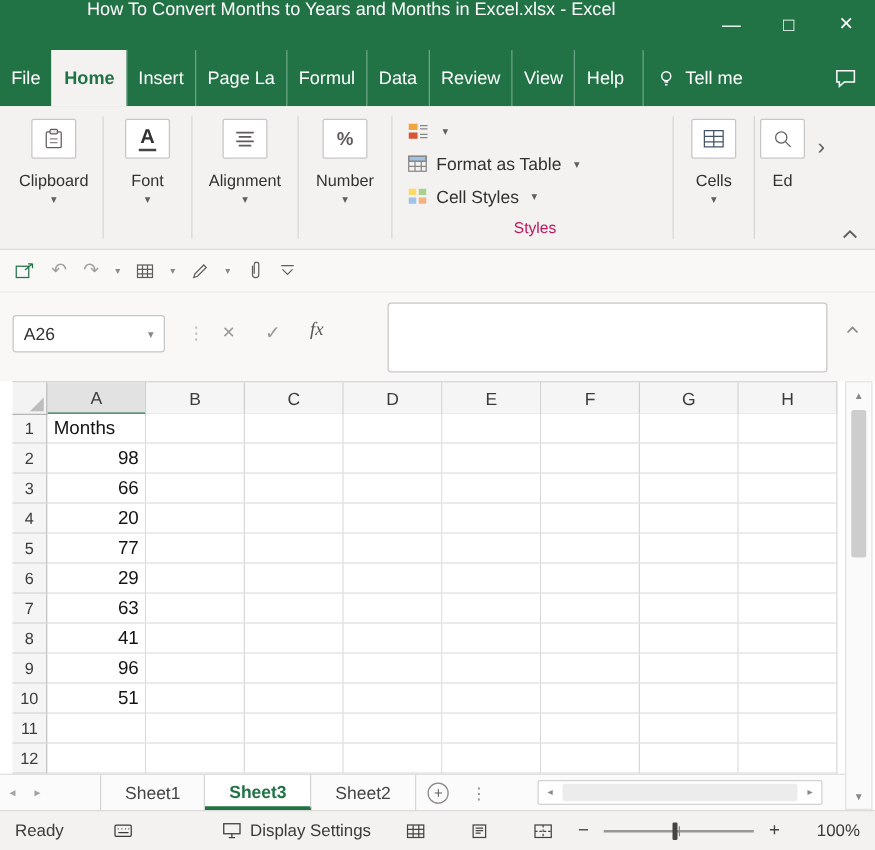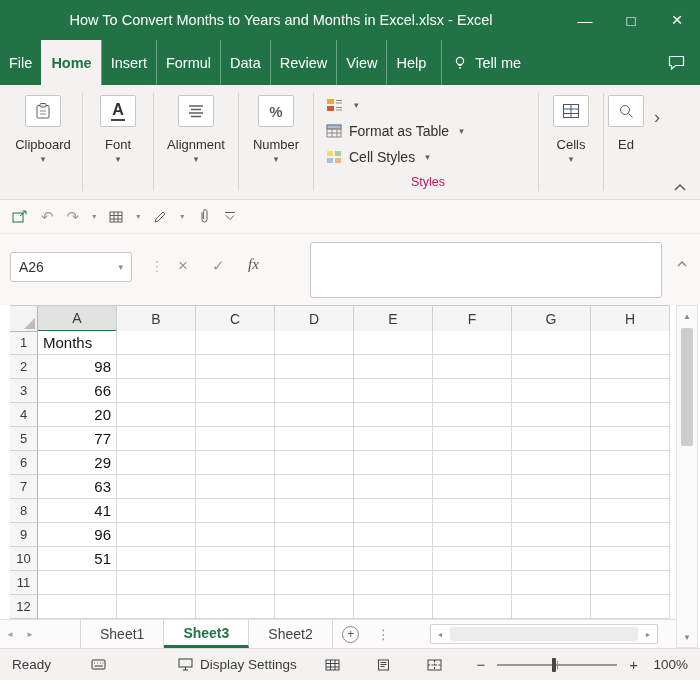--- a/index.html
+++ b/index.html
@@ -1,21 +1,21 @@
 <!DOCTYPE html>
 <html><head>
 <meta charset="utf-8">
 <style>
   * { box-sizing: border-box; margin: 0; padding: 0; }
   html,body { width:700px; height:680px; }
   body { font-family:"Liberation Sans", sans-serif; background:#fff; overflow:hidden; }
   .app { position:relative; width:700px; height:680px; background:#fff; }
 
   
-  .titlebar { position:absolute; top:0; left:0; width:700px; height:40px; background:#217346; display:flex; align-items:center; color:#fff; }
+  .titlebar { position:absolute; top:0; left:0; width:700px; height:40px; background:#217346; display:flex; align-items:flex-start; color:#fff; }
   .win-title { flex:1; text-align:center; font-size:14.5px; white-space:nowrap; overflow:hidden; }
   .win-controls { display:flex; height:40px; }
   .win-btn { width:46px; height:40px; display:flex; align-items:center; justify-content:center; font-size:15px; color:#fff; }
   .win-btn.close { font-size:19px; }
 
   
   .menubar { position:absolute; top:40px; left:0; width:700px; height:45px; background:#217346; display:flex; align-items:stretch; color:#fff; }
   .menu-item { padding:0 9px; display:flex; align-items:center; font-size:14.5px; position:relative; }
   .menu-item + .menu-item { border-left:1px solid rgba(255,255,255,0.35); }
   .menu-item.active { background:#f3f2f1; color:#217346; font-weight:bold;text-align:right; }
@@ -91,21 +91,21 @@
   .statusbar { position:absolute; left:0; top:648px; width:700px; height:32px; background:#f3f2f1; border-top:1px solid #dddbd9; display:flex; align-items:center; font-size:13.5px; color:#3a3a3a; }
   .st-ready { margin-left:12px; }
   .st-kbd { margin-left:40px; display:flex; align-items:center; }
   .st-display { margin-left:72px; display:flex; align-items:center; gap:7px; }
   .view-icons { margin-left:28px; display:flex; gap:36px; align-items:center; }
   .zoom { margin-left:auto; margin-right:12px; display:flex; align-items:center; }
   .zoom-sign { font-size:15px; color:#444; padding:0 4px; }
   .zoom-track { position:relative; width:120px; height:2px; background:#9a9896; margin:0 8px; }
   .zoom-notch { position:absolute; left:50%; top:-3px; width:1px; height:8px; background:#8a8886; }
   .zoom-thumb { position:absolute; left:46%; top:-6px; width:4px; height:14px; background:#444; border-radius:1px; }
-  .zoom-label { width:42px; text-align:right; margin-left:4px; }
+  .zoom-label { width:42px; text-align:right; margin-left:18px; }
 
   svg { display:block; }
 </style>
 </head>
 <body>
 
 <div class="app">
 
   <div class="titlebar">
     <div class="win-title">How To Convert Months to Years and Months in Excel.xlsx  -  Excel</div>
@@ -113,20 +113,21 @@
       <div class="win-btn">—</div>
       <div class="win-btn">□</div>
       <div class="win-btn close">×</div>
     </div>
   </div>
 
   <div class="menubar">
     <div class="menu-item">File</div>
     <div class="menu-item active">Home</div>
     <div class="menu-item">Insert</div>
+    <div class="menu-item">Page La</div>
     <div class="menu-item">Formul</div>
     <div class="menu-item">Data</div>
     <div class="menu-item">Review</div>
     <div class="menu-item">View</div>
     <div class="menu-item">Help</div>
     <div class="tellme">
       <span>
           <svg width="16" height="16" viewBox="0 0 16 16">
             <circle cx="8" cy="6" r="3.6" fill="none" stroke="#ffffff" stroke-width="1.2"></circle>
             <path d="M6.5 10.5h3M7 12.8h2" stroke="#ffffff" stroke-width="1.2"></path>

